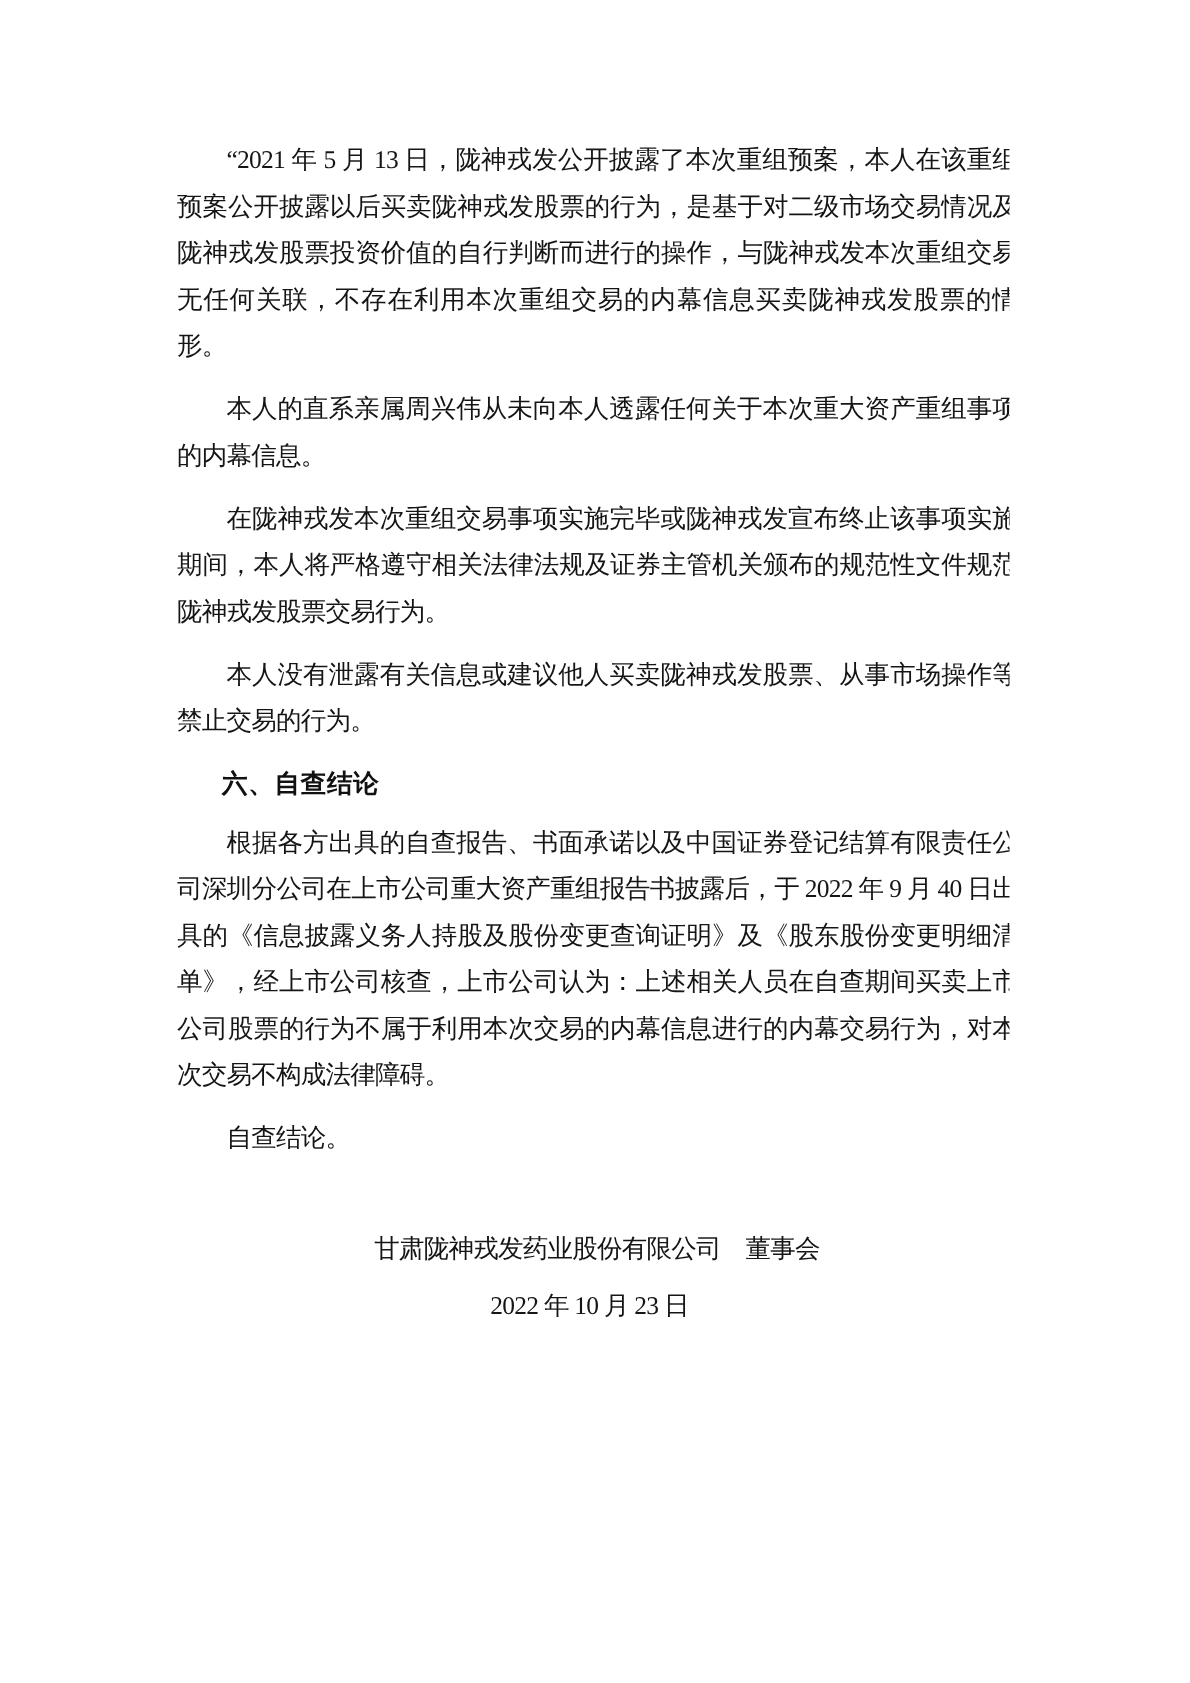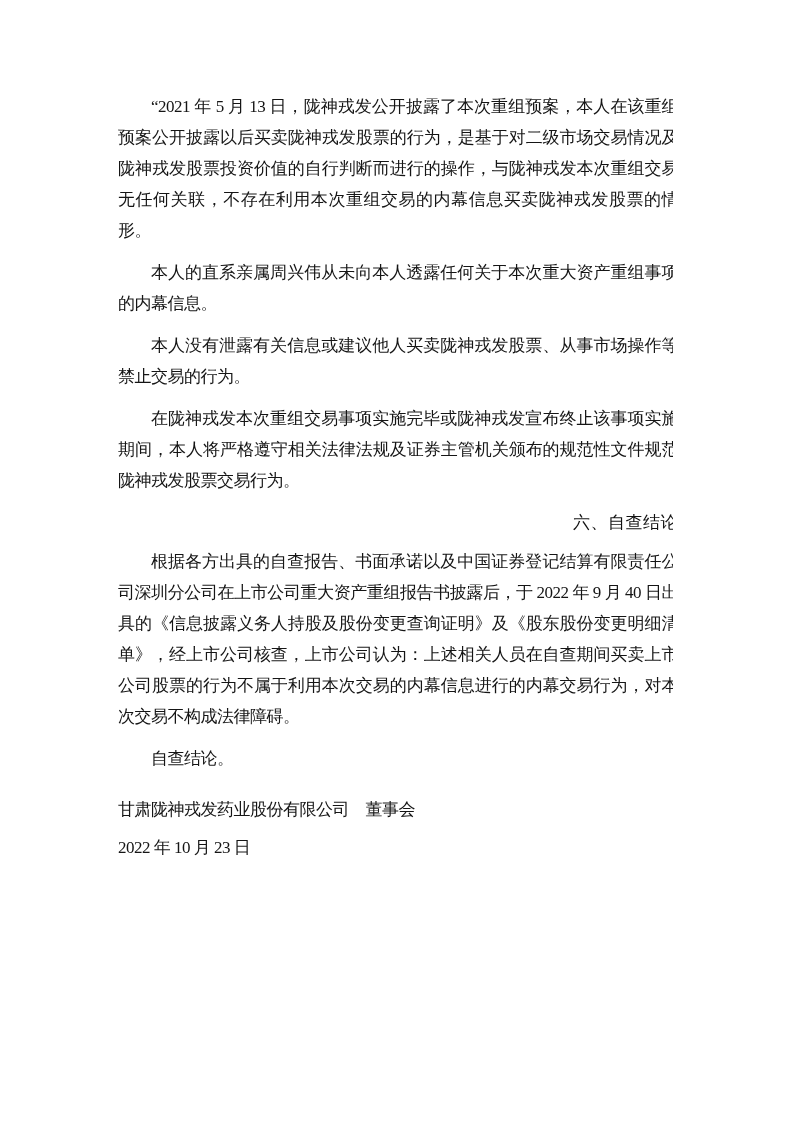--- a/index.html
+++ b/index.html
@@ -28,30 +28,30 @@
     text-justify: inter-character;
   }
   .para {
     margin: 0 0 11px 0;
     text-indent: 33px;
   }
   .section-heading {
     margin: 6px 0 8px 0;
     padding-left: 30px;
     font-family: "Liberation Sans", "DejaVu Sans", sans-serif;
-    font-weight: 400;
+    font-weight: 700;
     font-size: 17px;
     line-height: 31px;
     letter-spacing: 0.5px;
     color: #111111;
-    text-align: right;
+    text-align: left;
   }
   .signature-block {
-    margin-top: 20px;
-    text-align: left;
+    margin-top: 43px;
+    text-align: center;
   }
   .sig-line {
     margin: 0 0 7px 0;
     text-indent: 0;
   }
   .sig-date {
     margin: 0;
     padding-right: 10px;
     text-indent: 0;
   }
@@ -59,23 +59,23 @@
 </head>
 <body>
 
 <div class="page">
   <div class="content">
 
     <p class="para">“2021 年 5 月 13 日，陇神戎发公开披露了本次重组预案，本人在该重组预案公开披露以后买卖陇神戎发股票的行为，是基于对二级市场交易情况及陇神戎发股票投资价值的自行判断而进行的操作，与陇神戎发本次重组交易无任何关联，不存在利用本次重组交易的内幕信息买卖陇神戎发股票的情形。</p>
 
     <p class="para">本人的直系亲属周兴伟从未向本人透露任何关于本次重大资产重组事项的内幕信息。</p>
 
+    <p class="para">在陇神戎发本次重组交易事项实施完毕或陇神戎发宣布终止该事项实施期间，本人将严格遵守相关法律法规及证券主管机关颁布的规范性文件规范陇神戎发股票交易行为。</p>
+
     <p class="para">本人没有泄露有关信息或建议他人买卖陇神戎发股票、从事市场操作等禁止交易的行为。</p>
-
-    <p class="para">在陇神戎发本次重组交易事项实施完毕或陇神戎发宣布终止该事项实施期间，本人将严格遵守相关法律法规及证券主管机关颁布的规范性文件规范陇神戎发股票交易行为。</p>
 
 
 
     <h2 class="section-heading">六、自查结论</h2>
 
     <p class="para">根据各方出具的自查报告、书面承诺以及中国证券登记结算有限责任公司深圳分公司在上市公司重大资产重组报告书披露后，于 2022 年 9 月 40 日出具的《信息披露义务人持股及股份变更查询证明》及《股东股份变更明细清单》，经上市公司核查，上市公司认为：上述相关人员在自查期间买卖上市公司股票的行为不属于利用本次交易的内幕信息进行的内幕交易行为，对本次交易不构成法律障碍。</p>
 
     <p class="para">自查结论。</p>
 
     <div class="signature-block">

